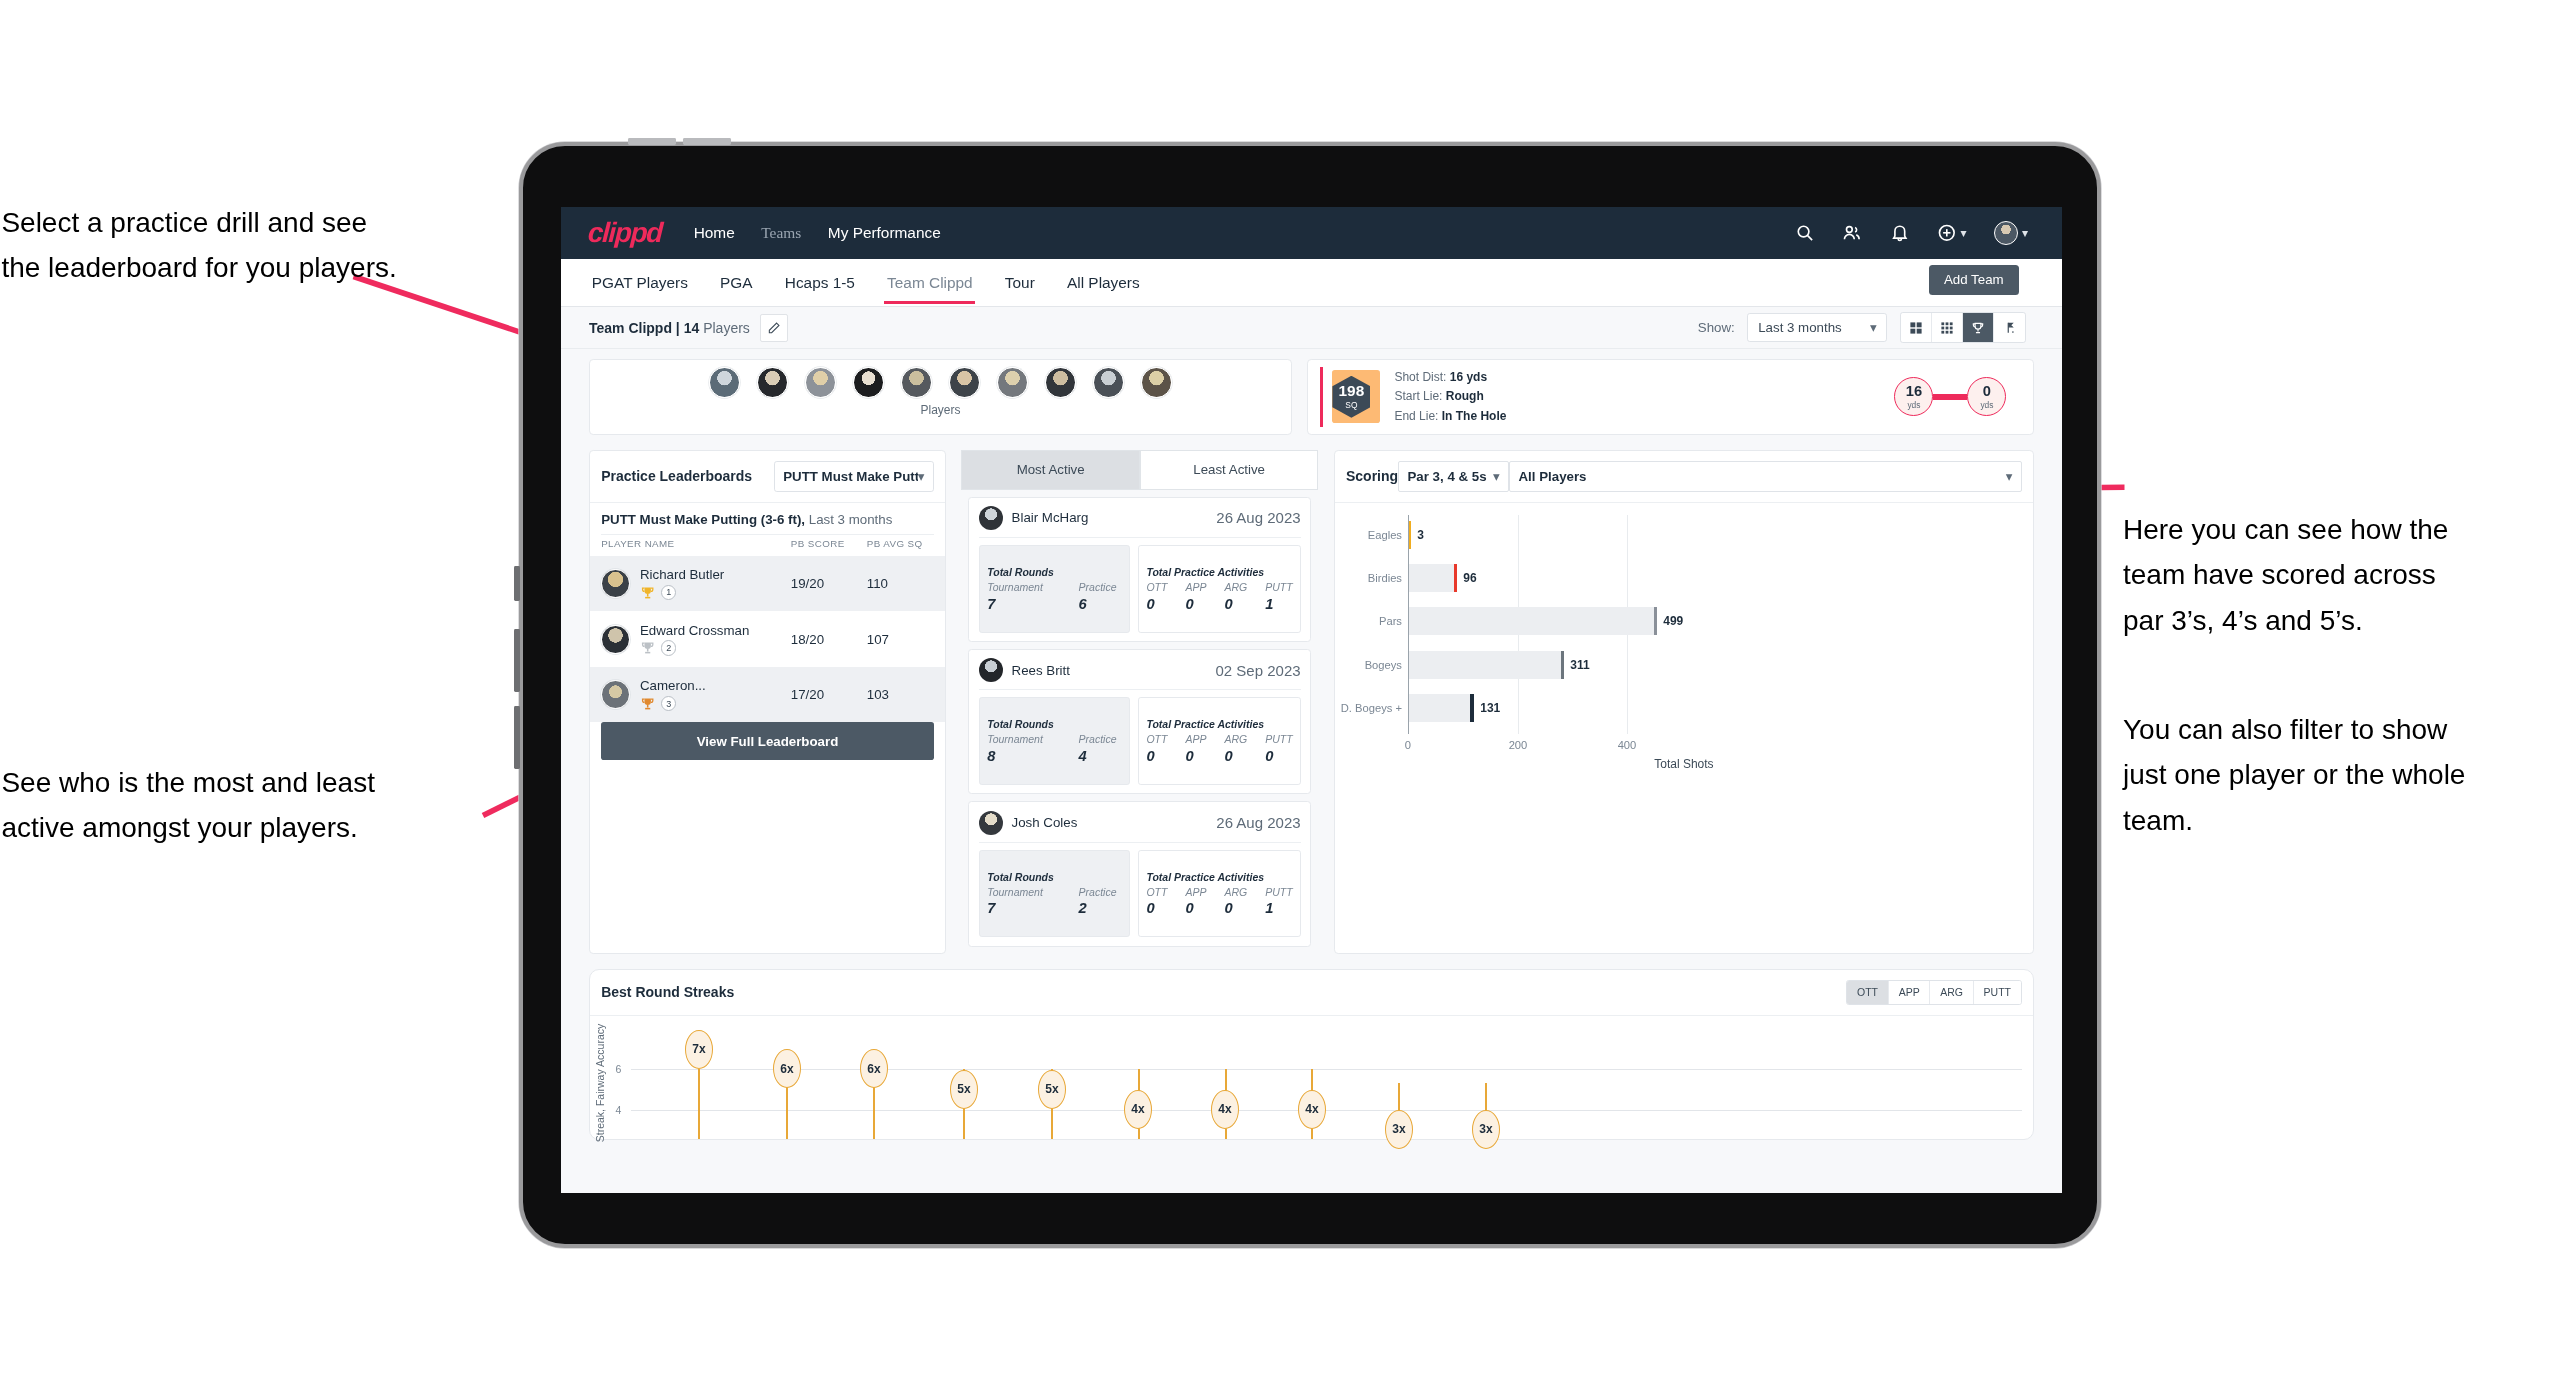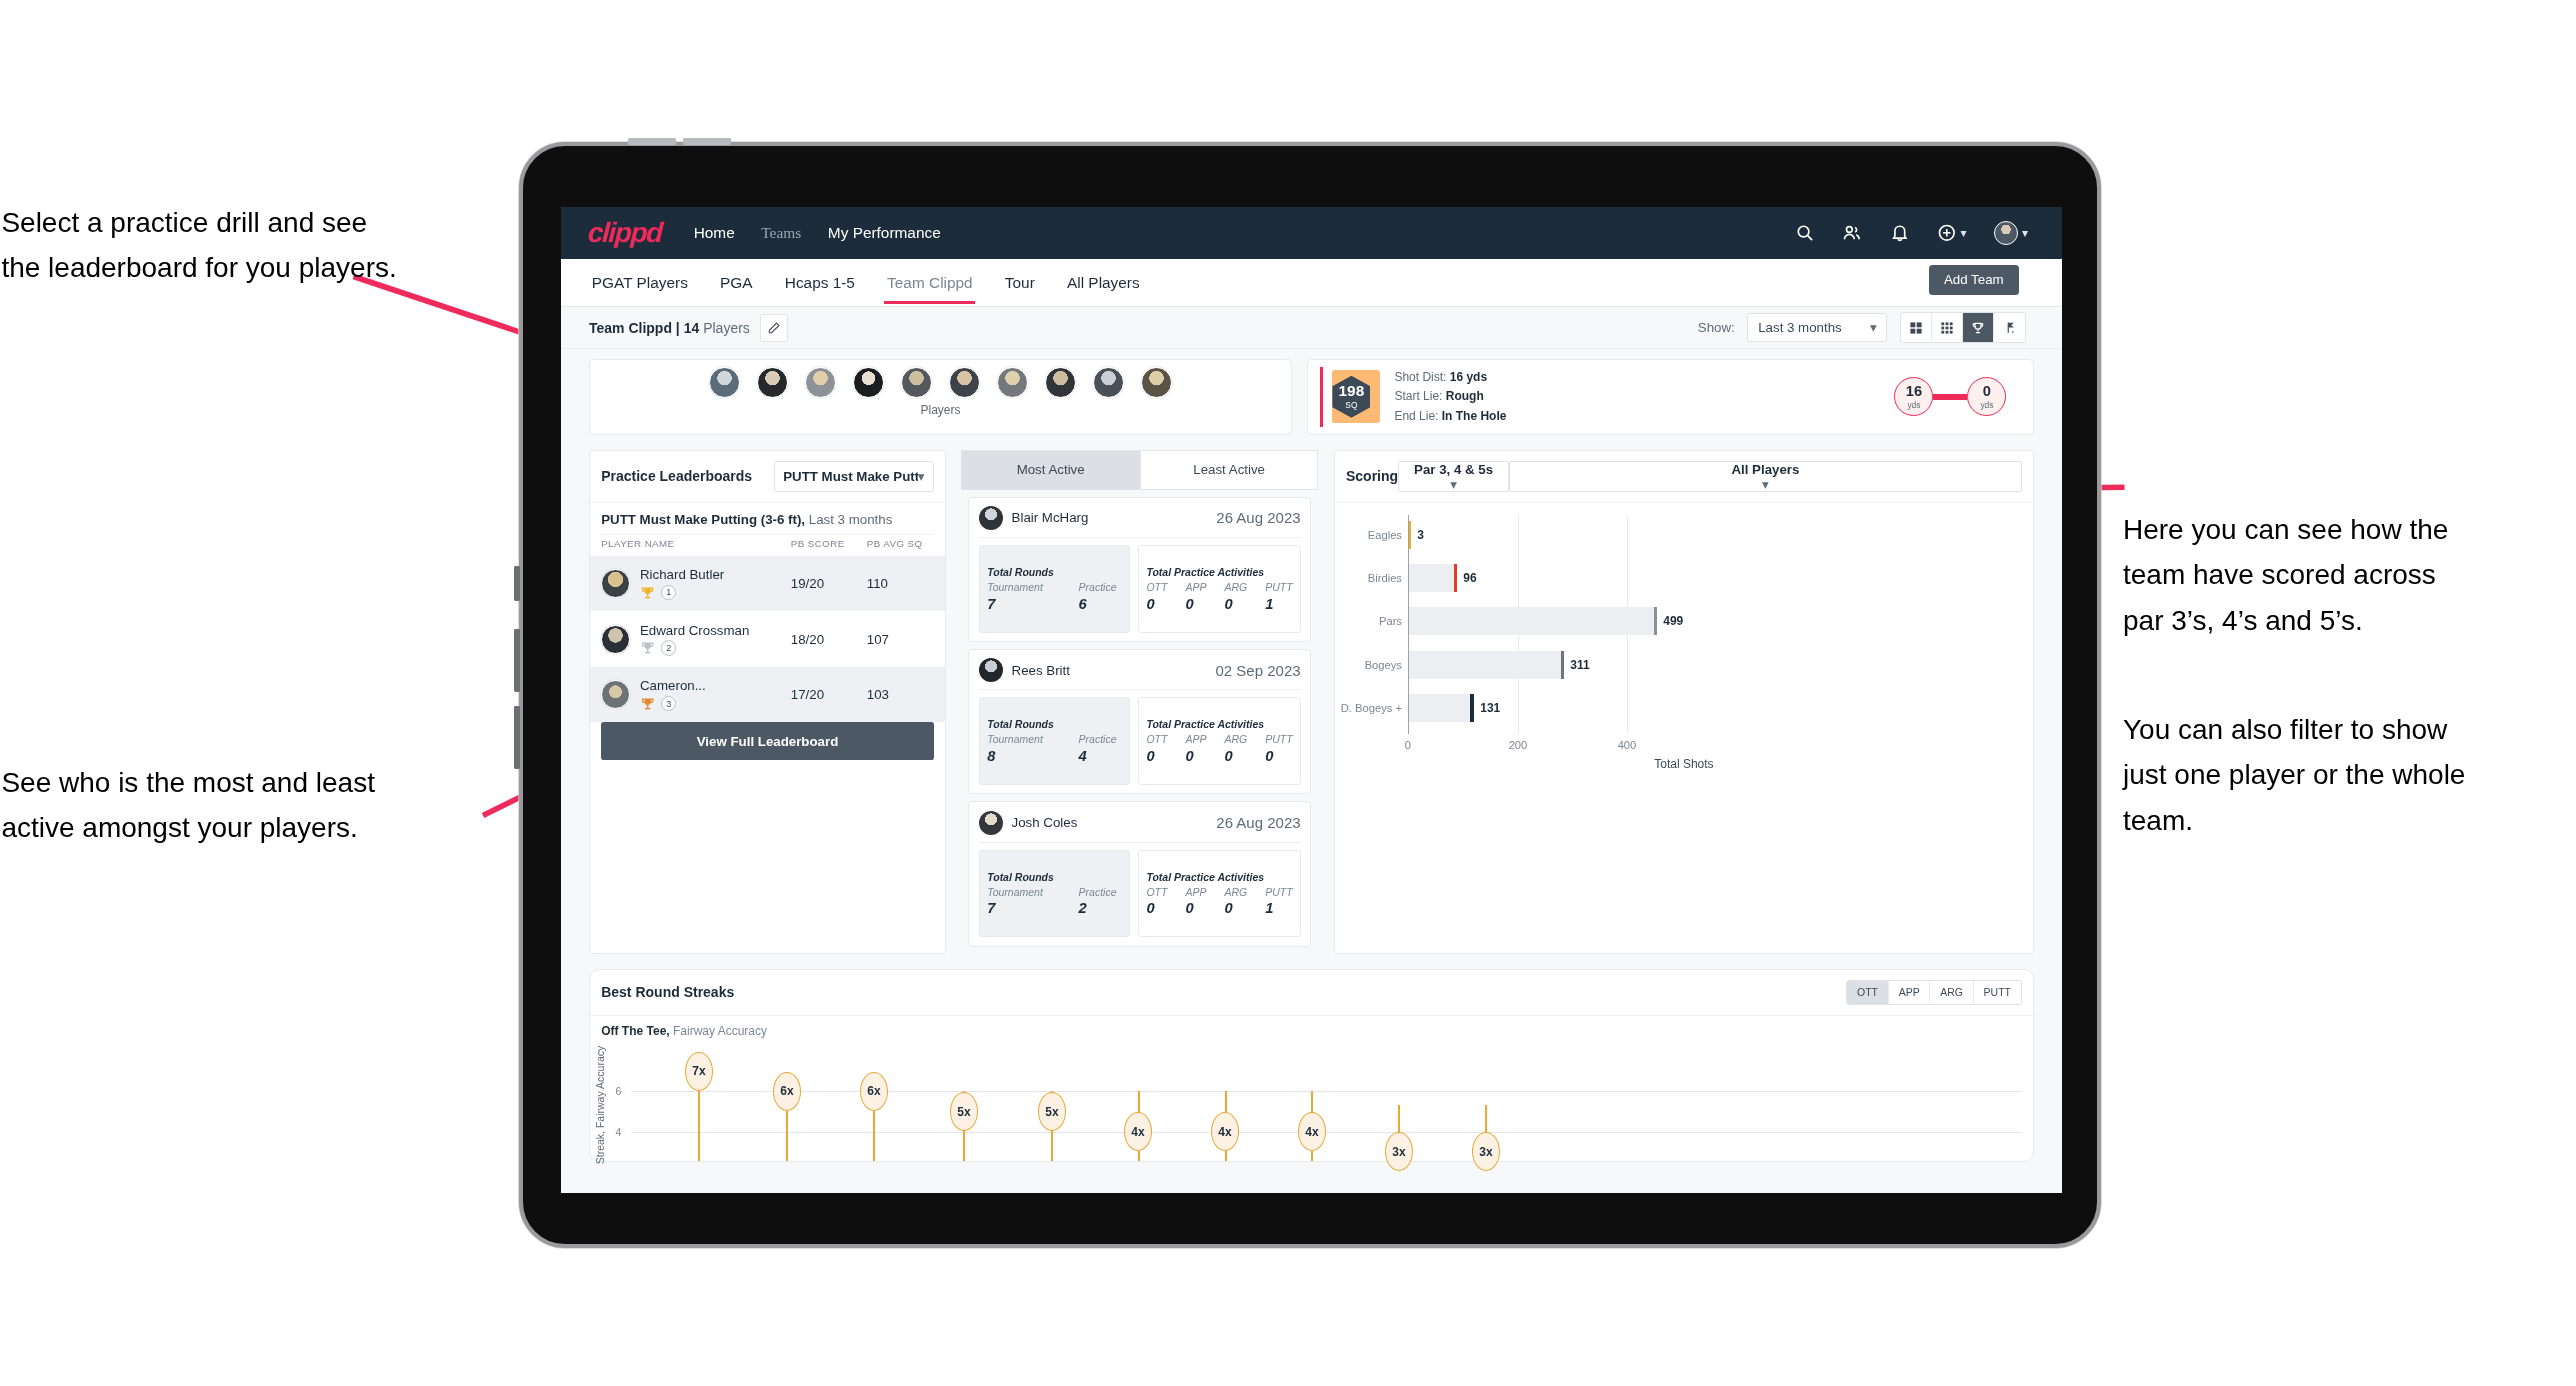--- a/index.html
+++ b/index.html
@@ -201,21 +201,21 @@
   .col2{ display:flex; gap:15.4px; margin-top:2.8px;}
   .cell{ }
   .cell .k{font-size:10.5px;color:#7b8794;}
   .cell .v{font-size:14.7px;font-weight:700;color:#1d2c3b;margin-top:2.8px;}
   .cells4{ display:flex; gap:18px; margin-top:2.8px; }
 
   
   .scHead{ display:flex; align-items:center; padding:9.8px 11.2px; gap:0; }
   .scTitle{ font-size:14px; font-weight:700; color:#1d2c3b; }
   .scSel{ border:0.7px solid #dfe3e8;border-radius:2px;height:31px;display:flex;align-items:center;
-    justify-content:space-between;padding:0 8.4px;font-size:13.3px;color:#1d2c3b;font-weight:700;flex-direction:column;}
+    justify-content:space-between;padding:0 8.4px;font-size:13.3px;color:#1d2c3b;font-weight:700;}
   .scSel.a{width:111px;} .scSel.b{flex:1;}
   .chartArea{ position:relative; height:246px; margin:12.6px 11.2px 0 11.2px; }
   .gridv{ position:absolute; top:0; bottom:26.6px; width:0.7px; background:#e8ebee; }
   .axisv{ position:absolute; top:0; bottom:26.6px; width:1.4px; background:#9aa3ab; }
   .brow{ position:absolute; height:28px; display:flex; align-items:center; }
   .blabel{ position:absolute; right:100%; padding-right:7px; font-size:11.2px; color:#7b8794; white-space:nowrap;}
   .bbar{ height:28px; background:#eceef1; position:relative; }
   .btip{ position:absolute; right:0; top:0; bottom:0; width:2.8px; }
   .bval{ position:absolute; left:100%; margin-left:6.3px; top:50%; transform:translateY(-50%);
          font-size:12px; font-weight:700; color:#1d2c3b; }
@@ -736,23 +736,20 @@
         <div class="stHead">
           <div class="stTitle">Best Round Streaks</div>
           <div class="segs">
             <div class="seg on">OTT</div>
             <div class="seg">APP</div>
             <div class="seg">ARG</div>
             <div class="seg">PUTT</div>
           </div>
         </div>
         <div class="divline"></div>
-        <div class="stSub">
-          <b>Off The Tee,</b><span> Fairway Accuracy</span>
-        </div>
 
         <div class="stChart">
           <div class="ylab">Streak, Fairway Accuracy</div>
           <div class="hline" style="top:42px;"></div>
           <span class="hlab" style="top:42px;">6</span>
           <div class="hline" style="top:83px;"></div>
           <span class="hlab" style="top:83px;">4</span>
 
           <div class="stem" style="left:67px; height:70px;"></div>
           <div class="pill" style="left:68px; top:2.8px;">7x</div>

